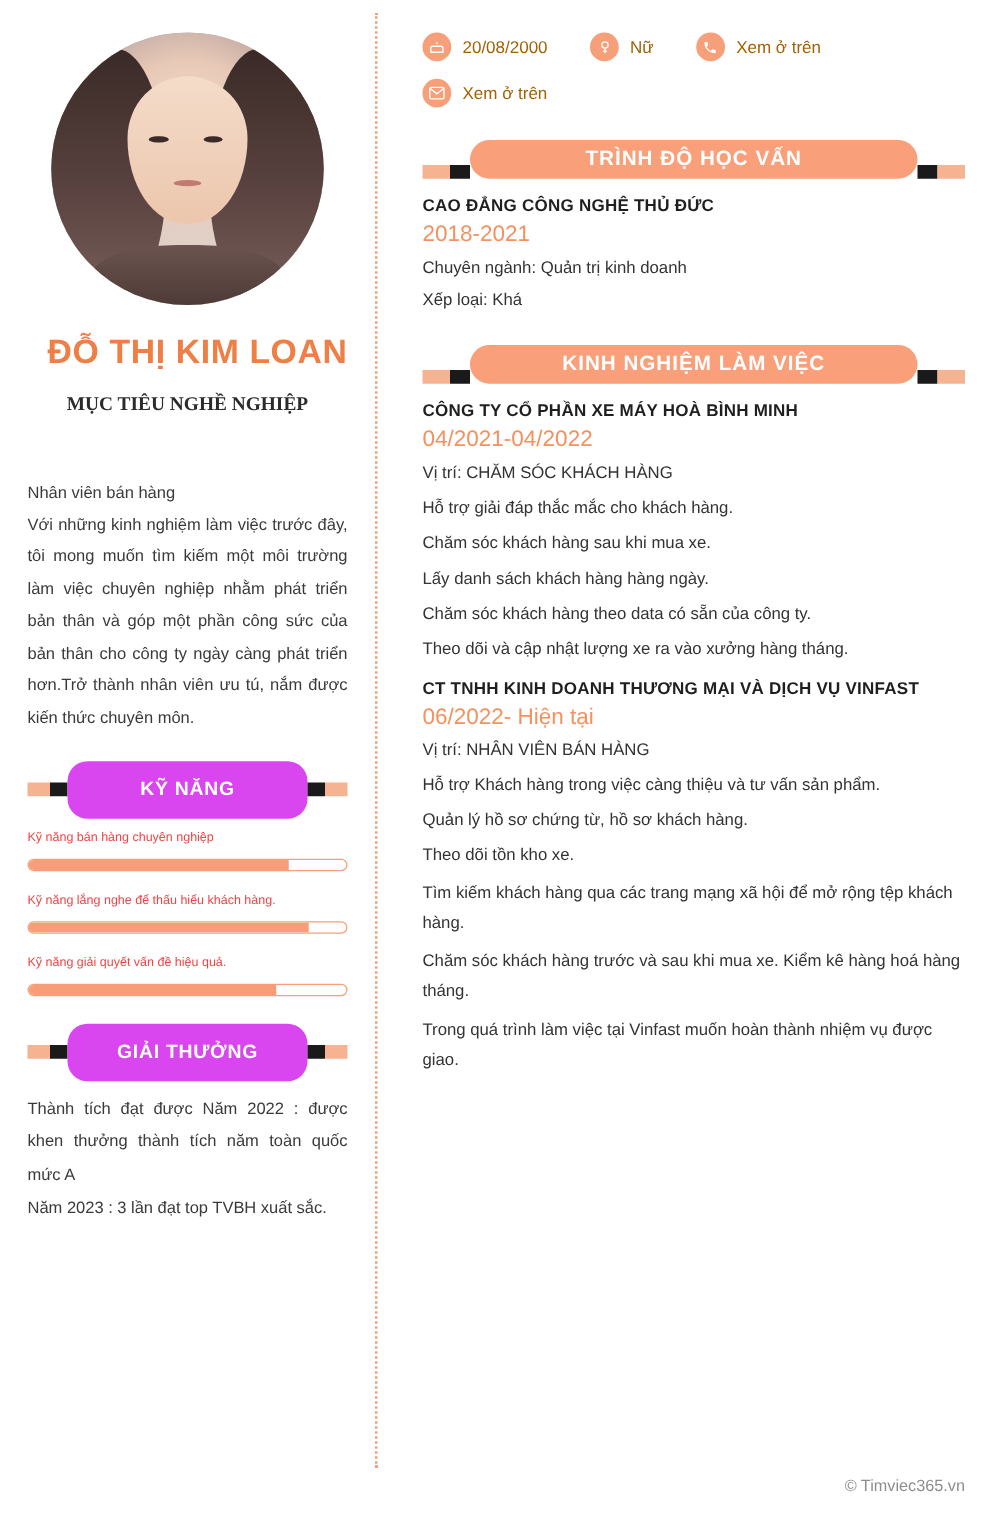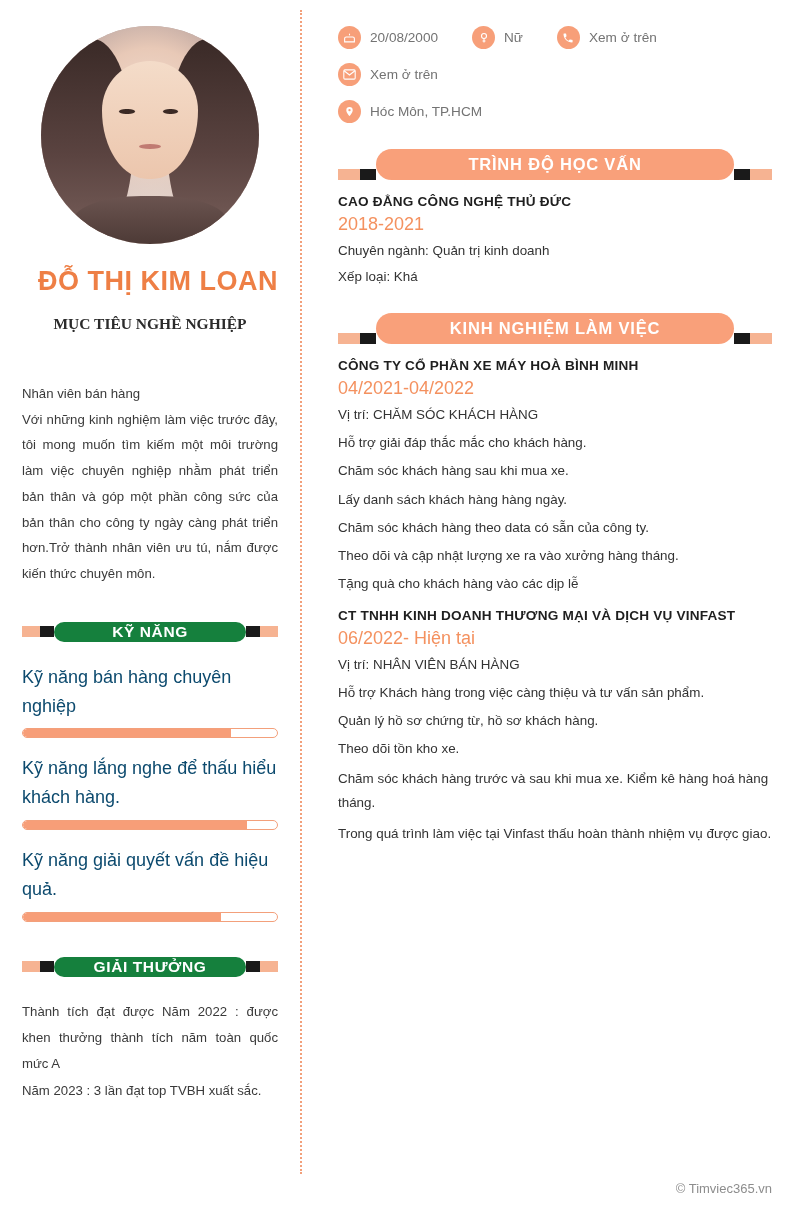--- a/index.html
+++ b/index.html
@@ -143,36 +143,36 @@
   .banner .bar-left { width: 18px; }
   .banner .bar-right { width: 18px; }
   .banner .notch-left, .banner .notch-right {
     height: 11px;
     width: 14px;
     background: #1a1a1a;
     flex: 0 0 auto;
   }
   .banner .pill {
     flex: 1 1 auto;
-    height: 20px;
-    background: #15803d;
+    height: 46px;
+    background: #d946ef;
     border-radius: 16px;
     display: flex;
     align-items: center;
     justify-content: center;
     color: #ffffff;
     font-weight: bold;
     font-size: 15.5px;
     letter-spacing: 0.6px;
   }
 
   .skill { margin-top: 16px; }
   .skill-label {
-    font-size: 18px;
-    color: #0c4a6e;
+    font-size: 10px;
+    color: #ef4444;
     line-height: 1.6;
     margin-bottom: 8px;
   }
   .bar-track {
     height: 10px;
     border: 1px solid #f3a07b;
     border-radius: 5px;
     background: #ffffff;
     overflow: hidden;
   }
@@ -215,21 +215,21 @@
     background: #f79f79;
     color: #ffffff;
     display: flex;
     align-items: center;
     justify-content: center;
     font-size: 12px;
     margin-right: 9px;
     flex: 0 0 auto;
   }
   .c-icon svg { display: block; }
-  .c-text { font-size: 13.6px; color: #737373; }
+  .c-text { font-size: 13.6px; color: #a16207; }
 
   .banner-r {
     position: relative;
     height: 31px;
     margin-top: 26px;
     display: flex;
     align-items: flex-end;
   }
   .banner-r .bar-left, .banner-r .bar-right {
     height: 11px;
@@ -395,30 +395,20 @@
           <span class="c-icon">
             <svg width="13" height="11" viewBox="0 0 24 20" fill="none" stroke="#fff" stroke-width="2">
               <rect x="1.5" y="1.5" width="21" height="17" rx="2"></rect>
               <path d="M2 3l10 8 10-8"></path>
             </svg>
           </span>
           <span class="c-text">Xem ở trên</span>
         </div>
       </div>
 
-      <div class="c-row">
-        <div class="c-item">
-          <span class="c-icon">
-            <svg width="11" height="13" viewBox="0 0 24 24" fill="#fff">
-              <path d="M12 2a7 7 0 0 0-7 7c0 5.2 7 13 7 13s7-7.8 7-13a7 7 0 0 0-7-7zm0 9.5A2.5 2.5 0 1 1 12 6.5a2.5 2.5 0 0 1 0 5z"></path>
-            </svg>
-          </span>
-          <span class="c-text">Hóc Môn, TP.HCM</span>
-        </div>
-      </div>
     </div>
 
     <div class="banner-r">
       <div class="bar-left"></div>
       <div class="notch"></div>
       <div class="pill">TRÌNH ĐỘ HỌC VẤN</div>
       <div class="notch"></div>
       <div class="bar-right"></div>
     </div>
 
@@ -439,29 +429,29 @@
 
     <div class="entry">
       <div class="entry-title">CÔNG TY CỔ PHẦN XE MÁY HOÀ BÌNH MINH</div>
       <div class="entry-date">04/2021-04/2022</div>
       <div class="entry-line tight">Vị trí: CHĂM SÓC KHÁCH HÀNG</div>
       <div class="entry-line">Hỗ trợ giải đáp thắc mắc cho khách hàng.</div>
       <div class="entry-line">Chăm sóc khách hàng sau khi mua xe.</div>
       <div class="entry-line">Lấy danh sách khách hàng hàng ngày.</div>
       <div class="entry-line">Chăm sóc khách hàng theo data có sẵn của công ty.</div>
       <div class="entry-line">Theo dõi và cập nhật lượng xe ra vào xưởng hàng tháng.</div>
-      <div class="entry-line">Tặng quà cho khách hàng vào các dịp lễ</div>
     </div>
 
     <div class="entry">
       <div class="entry-title">CT TNHH KINH DOANH THƯƠNG MẠI VÀ DỊCH VỤ VINFAST</div>
       <div class="entry-date"> 06/2022- Hiện tại</div>
       <div class="entry-line tight">Vị trí: NHÂN VIÊN BÁN HÀNG</div>
       <div class="entry-line">Hỗ trợ Khách hàng trong việc càng thiệu và tư vấn sản phẩm.</div>
       <div class="entry-line">Quản lý hồ sơ chứng từ, hồ sơ khách hàng.</div>
       <div class="entry-line">Theo dõi tồn kho xe.</div>
+      <div class="entry-line wrapline">Tìm kiếm khách hàng qua các trang mạng xã hội để mở rộng tệp khách hàng.</div>
       <div class="entry-line wrapline">Chăm sóc khách hàng trước và sau khi mua xe. Kiểm kê hàng hoá hàng tháng.</div>
-      <div class="entry-line wrapline">Trong quá trình làm việc tại Vinfast thấu hoàn thành nhiệm vụ được giao.</div>
+      <div class="entry-line wrapline">Trong quá trình làm việc tại Vinfast muốn hoàn thành nhiệm vụ được giao.</div>
     </div>
   </div>
 
   <div class="footer">© Timviec365.vn</div>
 </div>
 
 </body></html>

